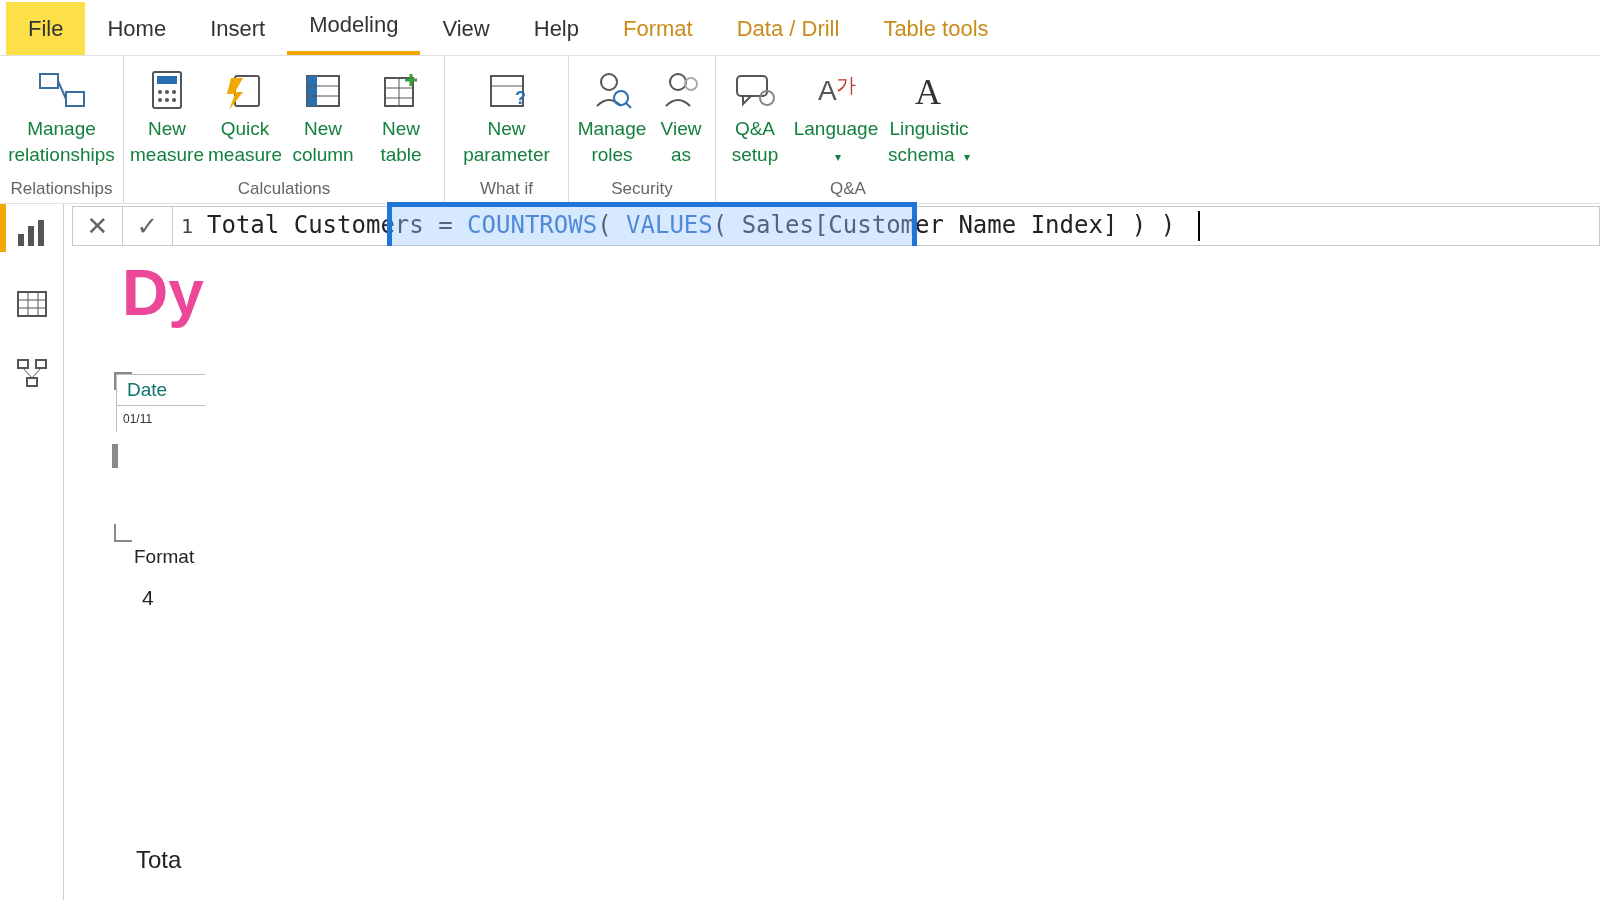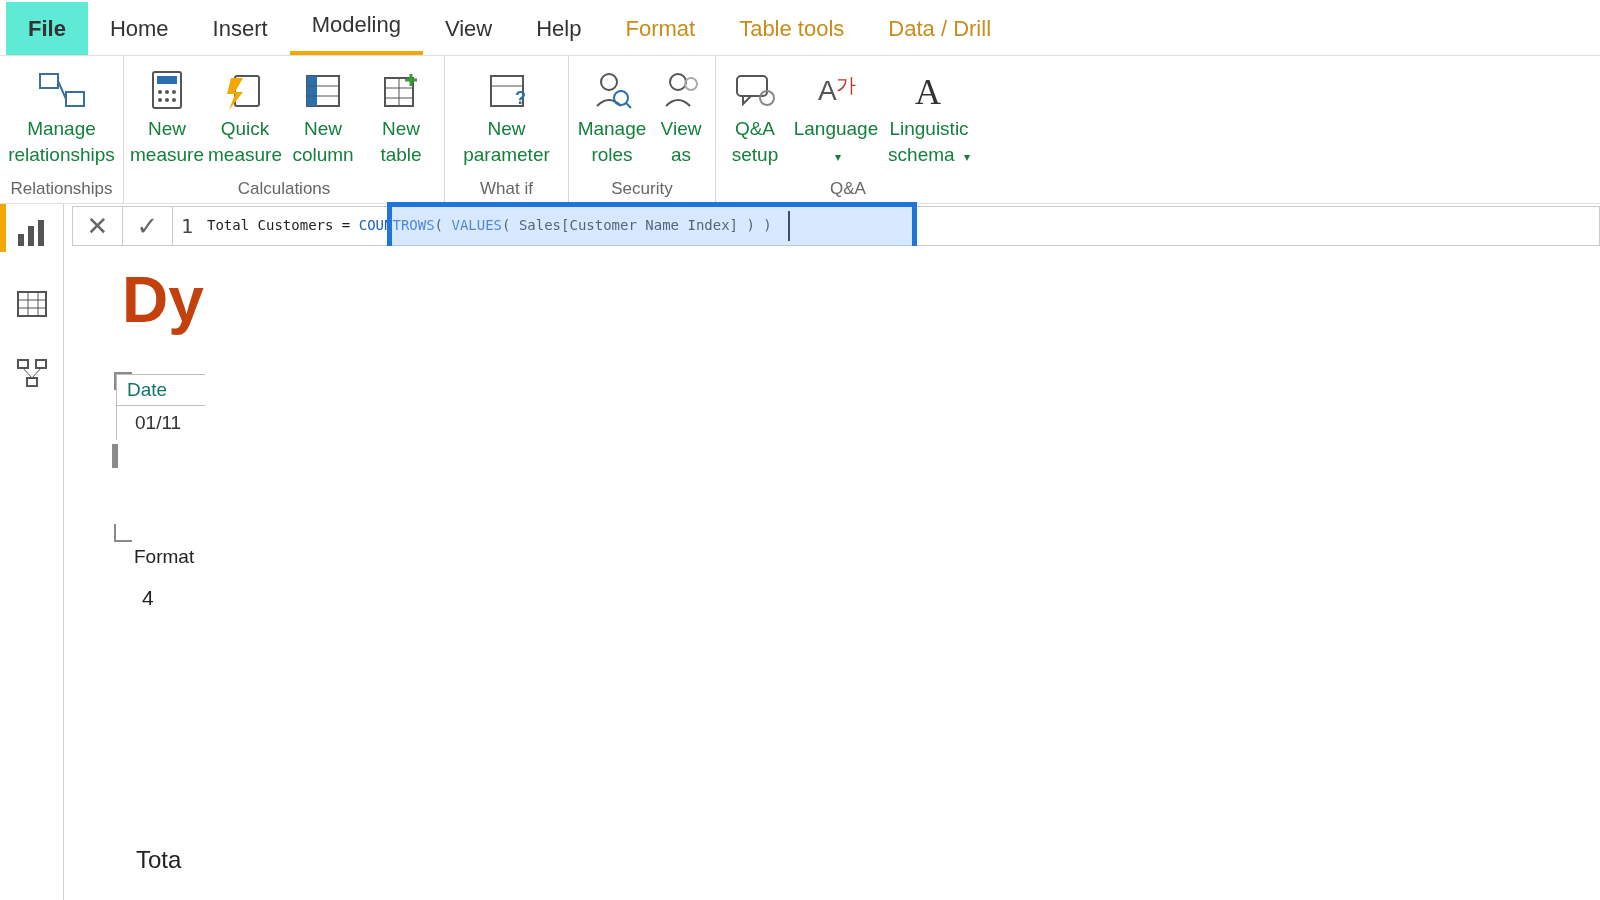--- a/index.html
+++ b/index.html
@@ -3,21 +3,21 @@
 <meta charset="utf-8">
 <style>
   * { box-sizing: border-box; margin: 0; padding: 0; }
   body { font-family: "Segoe UI", Arial, sans-serif; background: #fff; color: #222; width:1600px; height:900px; overflow:hidden; }
 
   
   .tabs { display:flex; align-items:flex-end; height:56px; border-bottom:1px solid #e0e0e0; padding-left:6px; }
   .tabs .tab { padding:14px 22px 13px 22px; font-size:22px; color:#333; cursor:pointer; }
   .tabs .tab.active { border-bottom:4px solid #f2a800; font-weight:400; }
   .tabs .tab.context { color:#c98c1a; }
-  .tabs .file { background:#5eead4;font-weight:bold; }
+  .tabs .file { background:#fde047; }
 
   
   .ribbon { display:flex; height:148px; border-bottom:1px solid #e0e0e0; }
   .group { display:flex; flex-direction:column; align-items:center; justify-content:space-between; border-right:1px solid #d9d9d9; padding:6px 4px 2px 4px; }
   .group:last-of-type { border-right:none; }
   .group-items { display:flex; gap:0px; }
   .group-label { font-size:17px; color:#666; padding-bottom:2px; }
   .btn { display:flex; flex-direction:column; align-items:center; justify-content:flex-start; width:78px; padding:2px 2px; cursor:pointer; }
   .btn.wide { width:115px; }
   .btn .icon { height:52px; display:flex; align-items:center; justify-content:center; }
@@ -29,34 +29,34 @@
 
   
   .rail { position:absolute; left:0; top:204px; width:64px; border-right:1px solid #d0d0d0; height:700px; padding-top:8px; display:flex; flex-direction:column; align-items:center; gap:26px; }
   .rail .vbtn { width:44px; height:44px; display:flex; align-items:center; justify-content:center; cursor:pointer; }
   .rail-accent { position:absolute; left:0; top:204px; width:6px; height:48px; background:#f2a800; }
 
   
   .fbar { position:absolute; left:72px; top:206px; right:0; height:40px; display:flex; align-items:center; border:1px solid #c9c9c9; background:#fff; }
   .fbar .xbtn, .fbar .ckbtn { width:50px; height:100%; display:flex; align-items:center; justify-content:center; border-right:1px solid #c9c9c9; cursor:pointer; color:#666; font-size:26px; }
   .fbar .lnum { width:28px; text-align:center; font-family:Consolas,monospace; font-size:20px; color:#444; }
-  .fbar .code { flex:1; font-family:Consolas,monospace; font-size:14px; position:relative; padding-left:6px; }
+  .fbar .code { flex:1; font-family:Consolas,monospace; font-size:24px; position:relative; padding-left:6px; }
   .code .measname { color:#222; }
   .code .fn { color:#2060c0; }
   .code .col { color:#222; }
   .code .paren { color:#222; }
   .highlight-box { position:absolute; top:-9px; height:54px; border:5px solid #1f75d8; background:rgba(155,200,255,0.4); pointer-events:none; }
   .cursor-caret { display:inline-block; width:2px; height:30px; background:#000; vertical-align:middle; margin-left:8px; }
 
   
   .canvas { position:absolute; left:72px; top:246px; right:0; bottom:0; background:#fff; }
-  .peek { position:absolute; left:50px; top:17px; font-size:64px; font-weight:700; color:#c2410c; font-family:"Segoe UI",Arial,sans-serif; }
+  .peek { position:absolute; left:50px; top:10px; font-size:64px; font-weight:700; color:#ec4899; font-family:"Segoe UI",Arial,sans-serif; }
   .visual-frame { position:absolute; left:44px; top:128px; width:140px; }
   .vf-header { border:1px solid #bdbdbd; padding:4px 10px; font-size:19px; color:#0f766e; }
-  .vf-cell   { border-left:1px solid #bdbdbd; border-right:1px solid #bdbdbd; padding:6px 18px; font-size:19px; color:#333; }
+  .vf-cell   { border-left:1px solid #bdbdbd; border-right:1px solid #bdbdbd; padding:6px 6px; font-size:12px; color:#333; }
   .corner { position:absolute; width:18px; height:18px; border:2px solid #8a8a8a; }
   .corner.tl { left:-2px; top:-2px; border-right:none; border-bottom:none; }
   .corner.bl { left:-2px; top:150px; border-right:none; border-top:none; }
   .handle { position:absolute; left:-4px; top:70px; width:6px; height:24px; background:#8a8a8a; }
 
   .lbl2 { position:absolute; left:62px; top:300px; font-size:19px; }
   .lbl2val { position:absolute; left:70px; top:340px; font-size:21px; }
   .lbl3 { position:absolute; left:64px; top:600px; font-size:24px; }
 
   
@@ -66,22 +66,22 @@
 <body>
 
 <div class="tabs">
   <div class="tab file">File</div>
   <div class="tab">Home</div>
   <div class="tab">Insert</div>
   <div class="tab active">Modeling</div>
   <div class="tab">View</div>
   <div class="tab">Help</div>
   <div class="tab context">Format</div>
+  <div class="tab context">Data / Drill</div>
   <div class="tab context">Table tools</div>
-  <div class="tab context">Data / Drill</div>
 </div>
 
 <div class="ribbon">
 
   <div class="group">
     <div class="group-items">
       <div class="btn wide">
         <span class="icon">
           <svg width="48" height="44">
               <rect x="2" y="6" width="18" height="14" fill="#fff" stroke="#3b6fa0" stroke-width="2"></rect>

